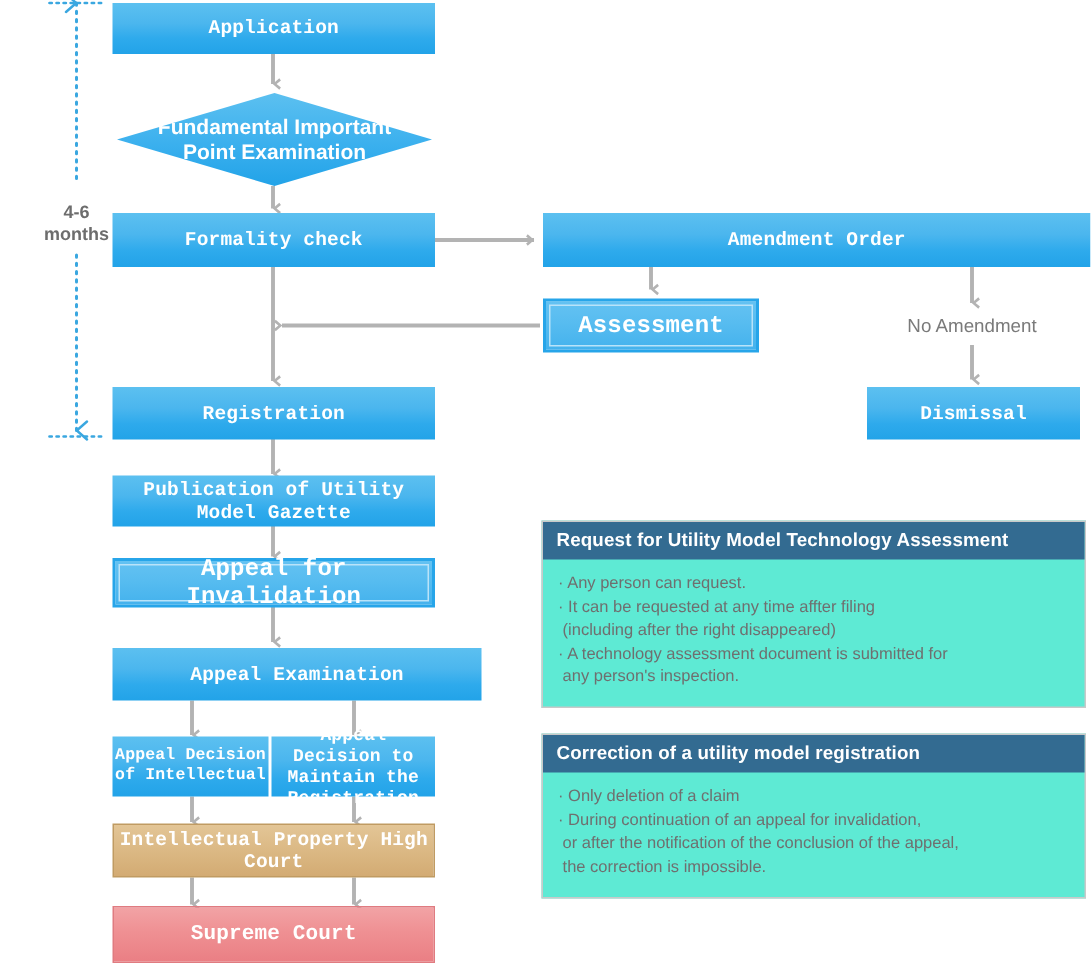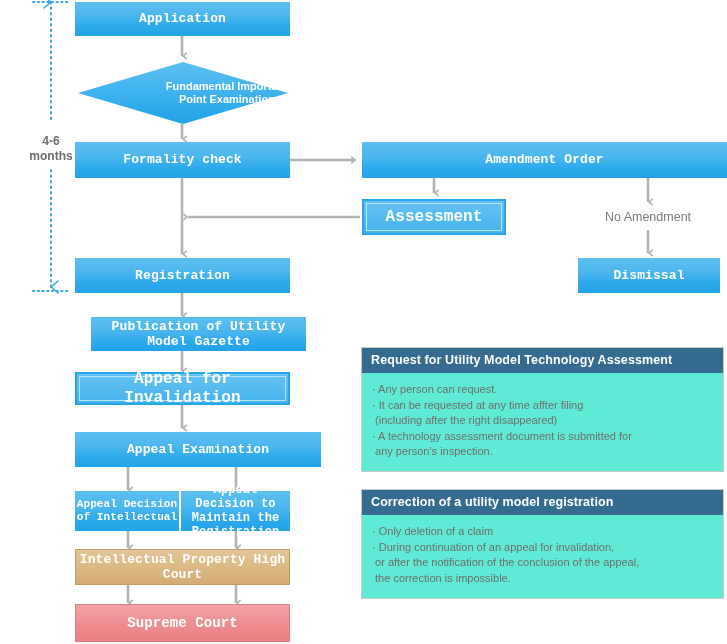--- a/index.html
+++ b/index.html
@@ -51,22 +51,22 @@
   }
   .red {
     background: linear-gradient(to bottom, #f2a3a5 0%, #ef9093 45%, #ea7f84 100%);
     border: 1px solid #e07b80;
     font-size: 14px;
   }
   .diamond-wrap { position: absolute; z-index: 3; }
   .diamond-wrap svg { position: absolute; left: 0; top: 0; }
   .diamond-label {
     position: absolute; left: 0; top: 0; width: 100%; height: 100%;
-    display: flex; align-items: center; justify-content: flex-end;
-    color: #fff; font-weight: bold; font-size: 11px; line-height: 1.2;
+    display: flex; align-items: center; justify-content: center;
+    color: #fff; font-weight: bold; font-size: 14px; line-height: 1.2;
     text-align: center;
   }
 
   
   .timeline-label {
     position: absolute;
     color: #6d6d6d;
     font-size: 12px;
     font-weight: bold;
     text-align: center;
@@ -192,21 +192,21 @@
         <div>Fundamental Important</div>
         <div>Point Examination</div>
       </div>
     </div>
   </div>
 
   <div class="node blue" style="left:75px; top:142px; width:215px; height:36px;">Formality check</div>
 
   <div class="node blue" style="left:75px; top:258px; width:215px; height:35px;">Registration</div>
 
-  <div class="node blue" style="left:75px; top:317px; width:215px; height:34px;margin-left:16px;">Publication of Utility Model Gazette</div>
+  <div class="node blue" style="left:75px; top:317px; width:215px; height:34px;">Publication of Utility Model Gazette</div>
 
   <div class="node framed" style="left:75px; top:372px; width:215px; height:33px;">
     <div class="inner">
       <span>Appeal for Invalidation</span>
     </div>
   </div>
 
   <div class="node blue" style="left:75px; top:432px; width:246px; height:35px;">Appeal Examination</div>
 
   <div class="node blue blue-sm" style="left:75px; top:491px; width:104px; height:40px;">

